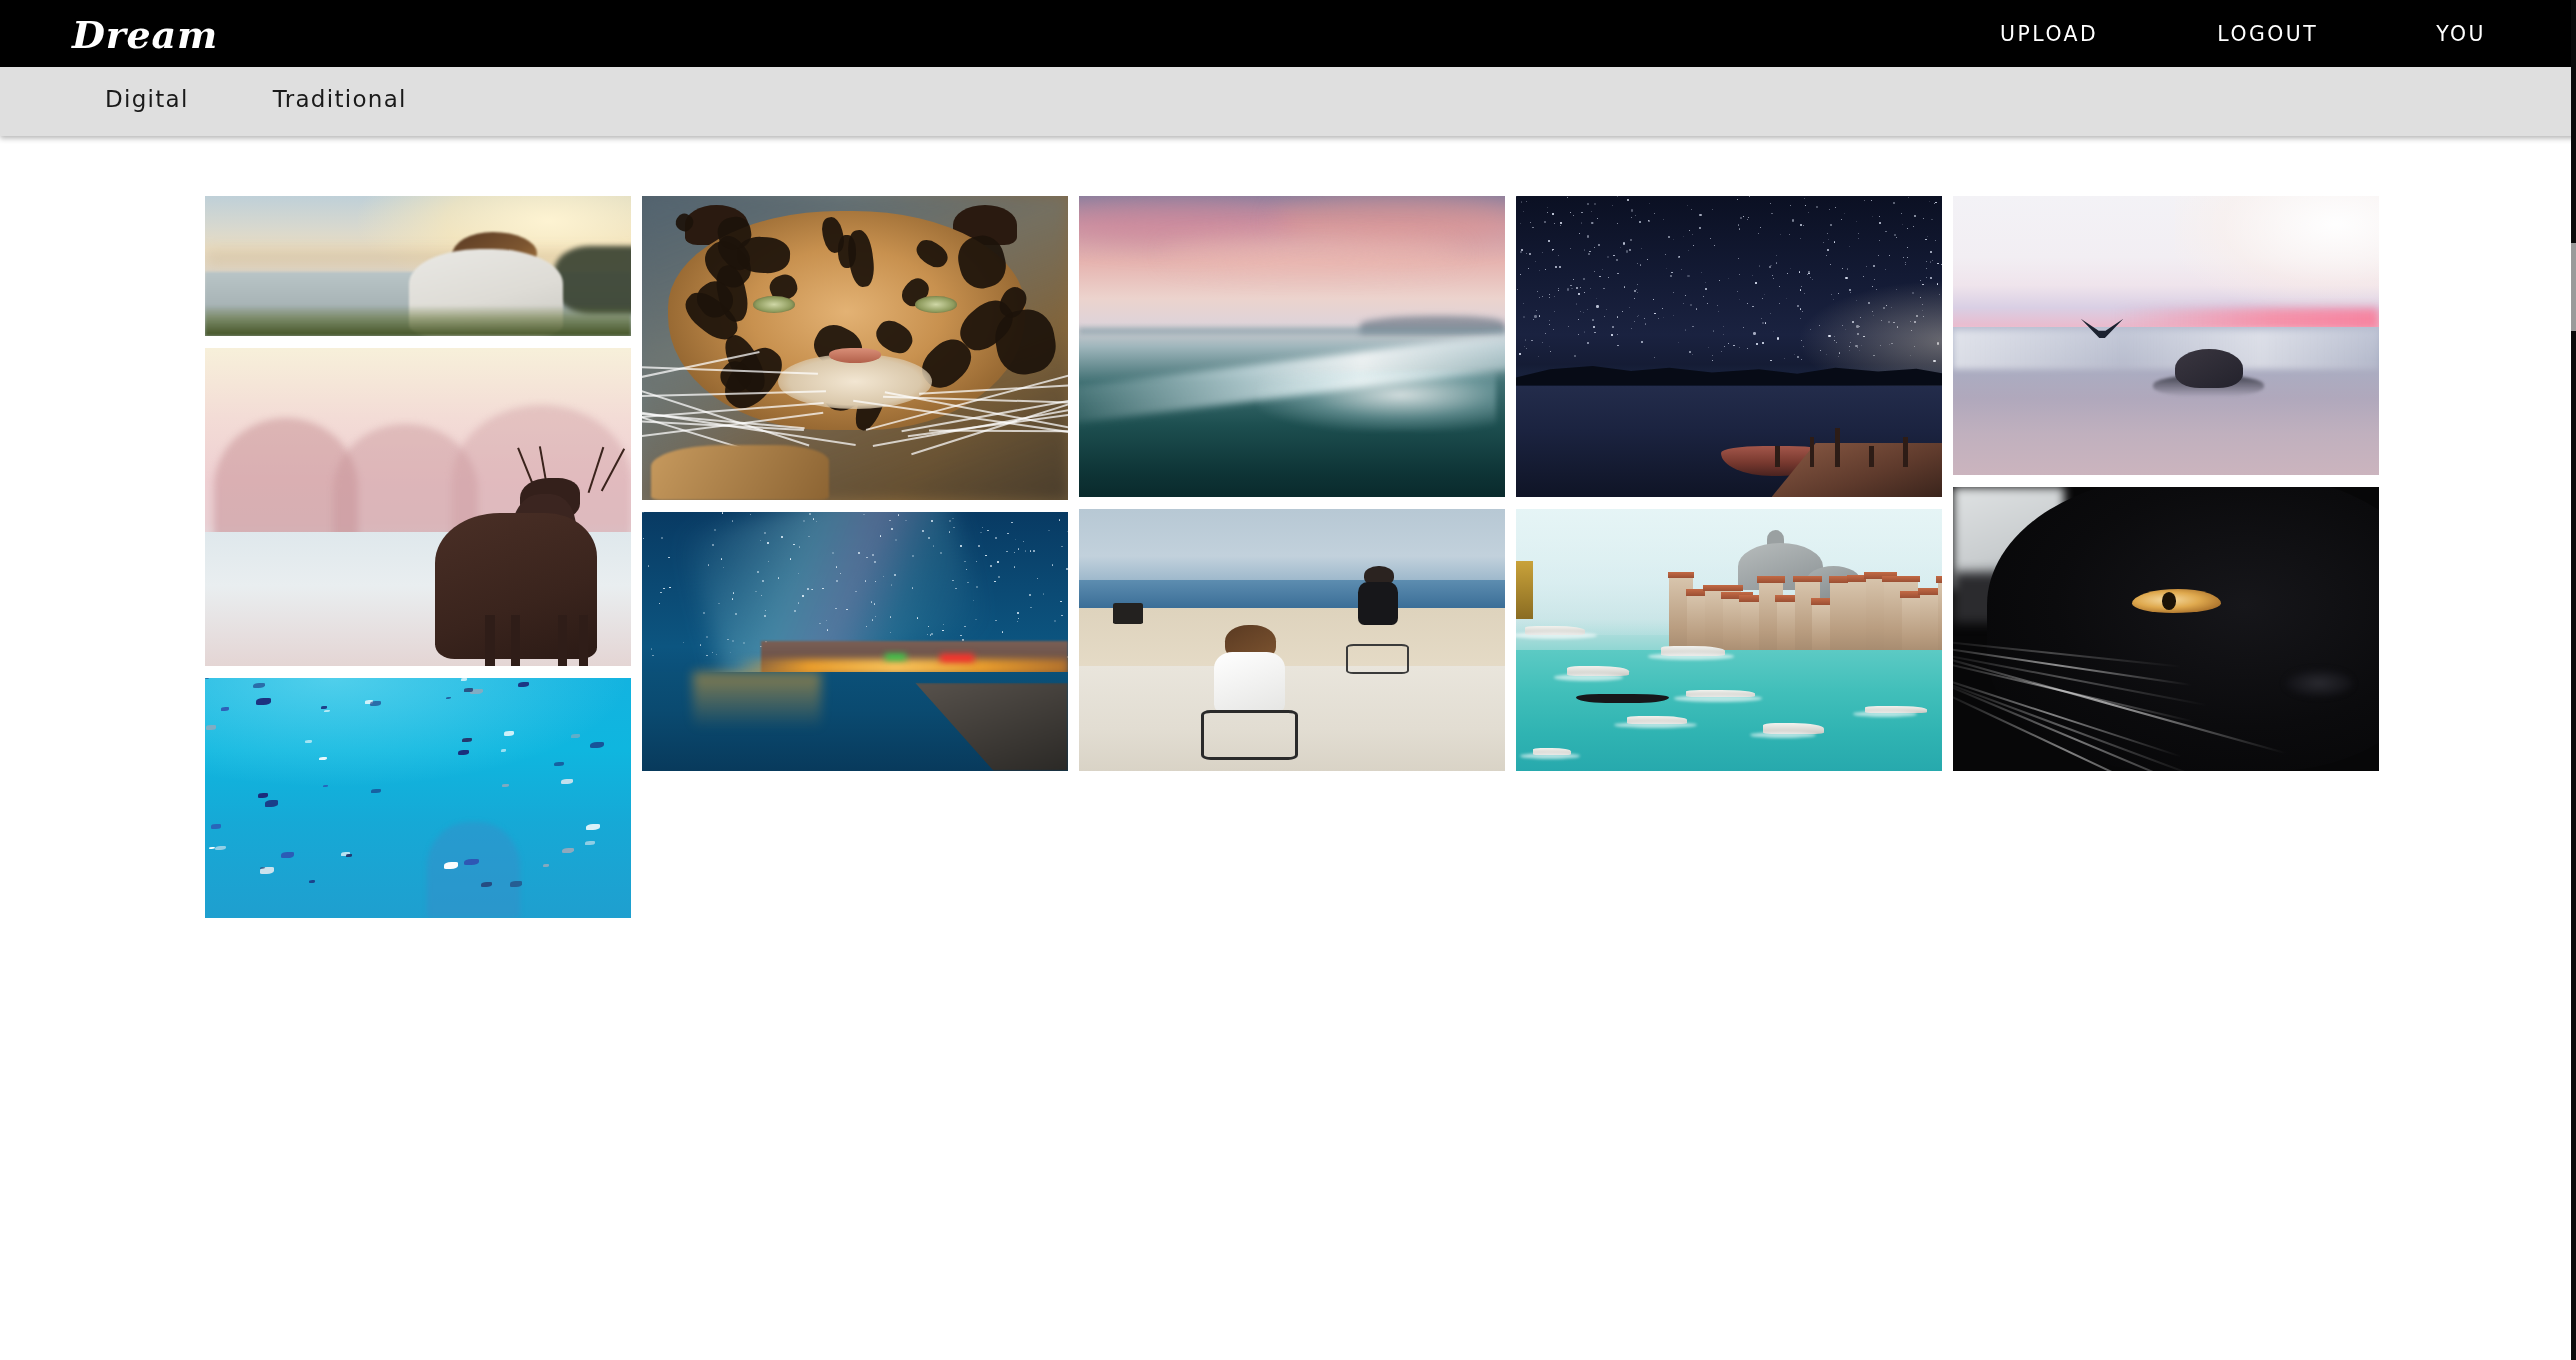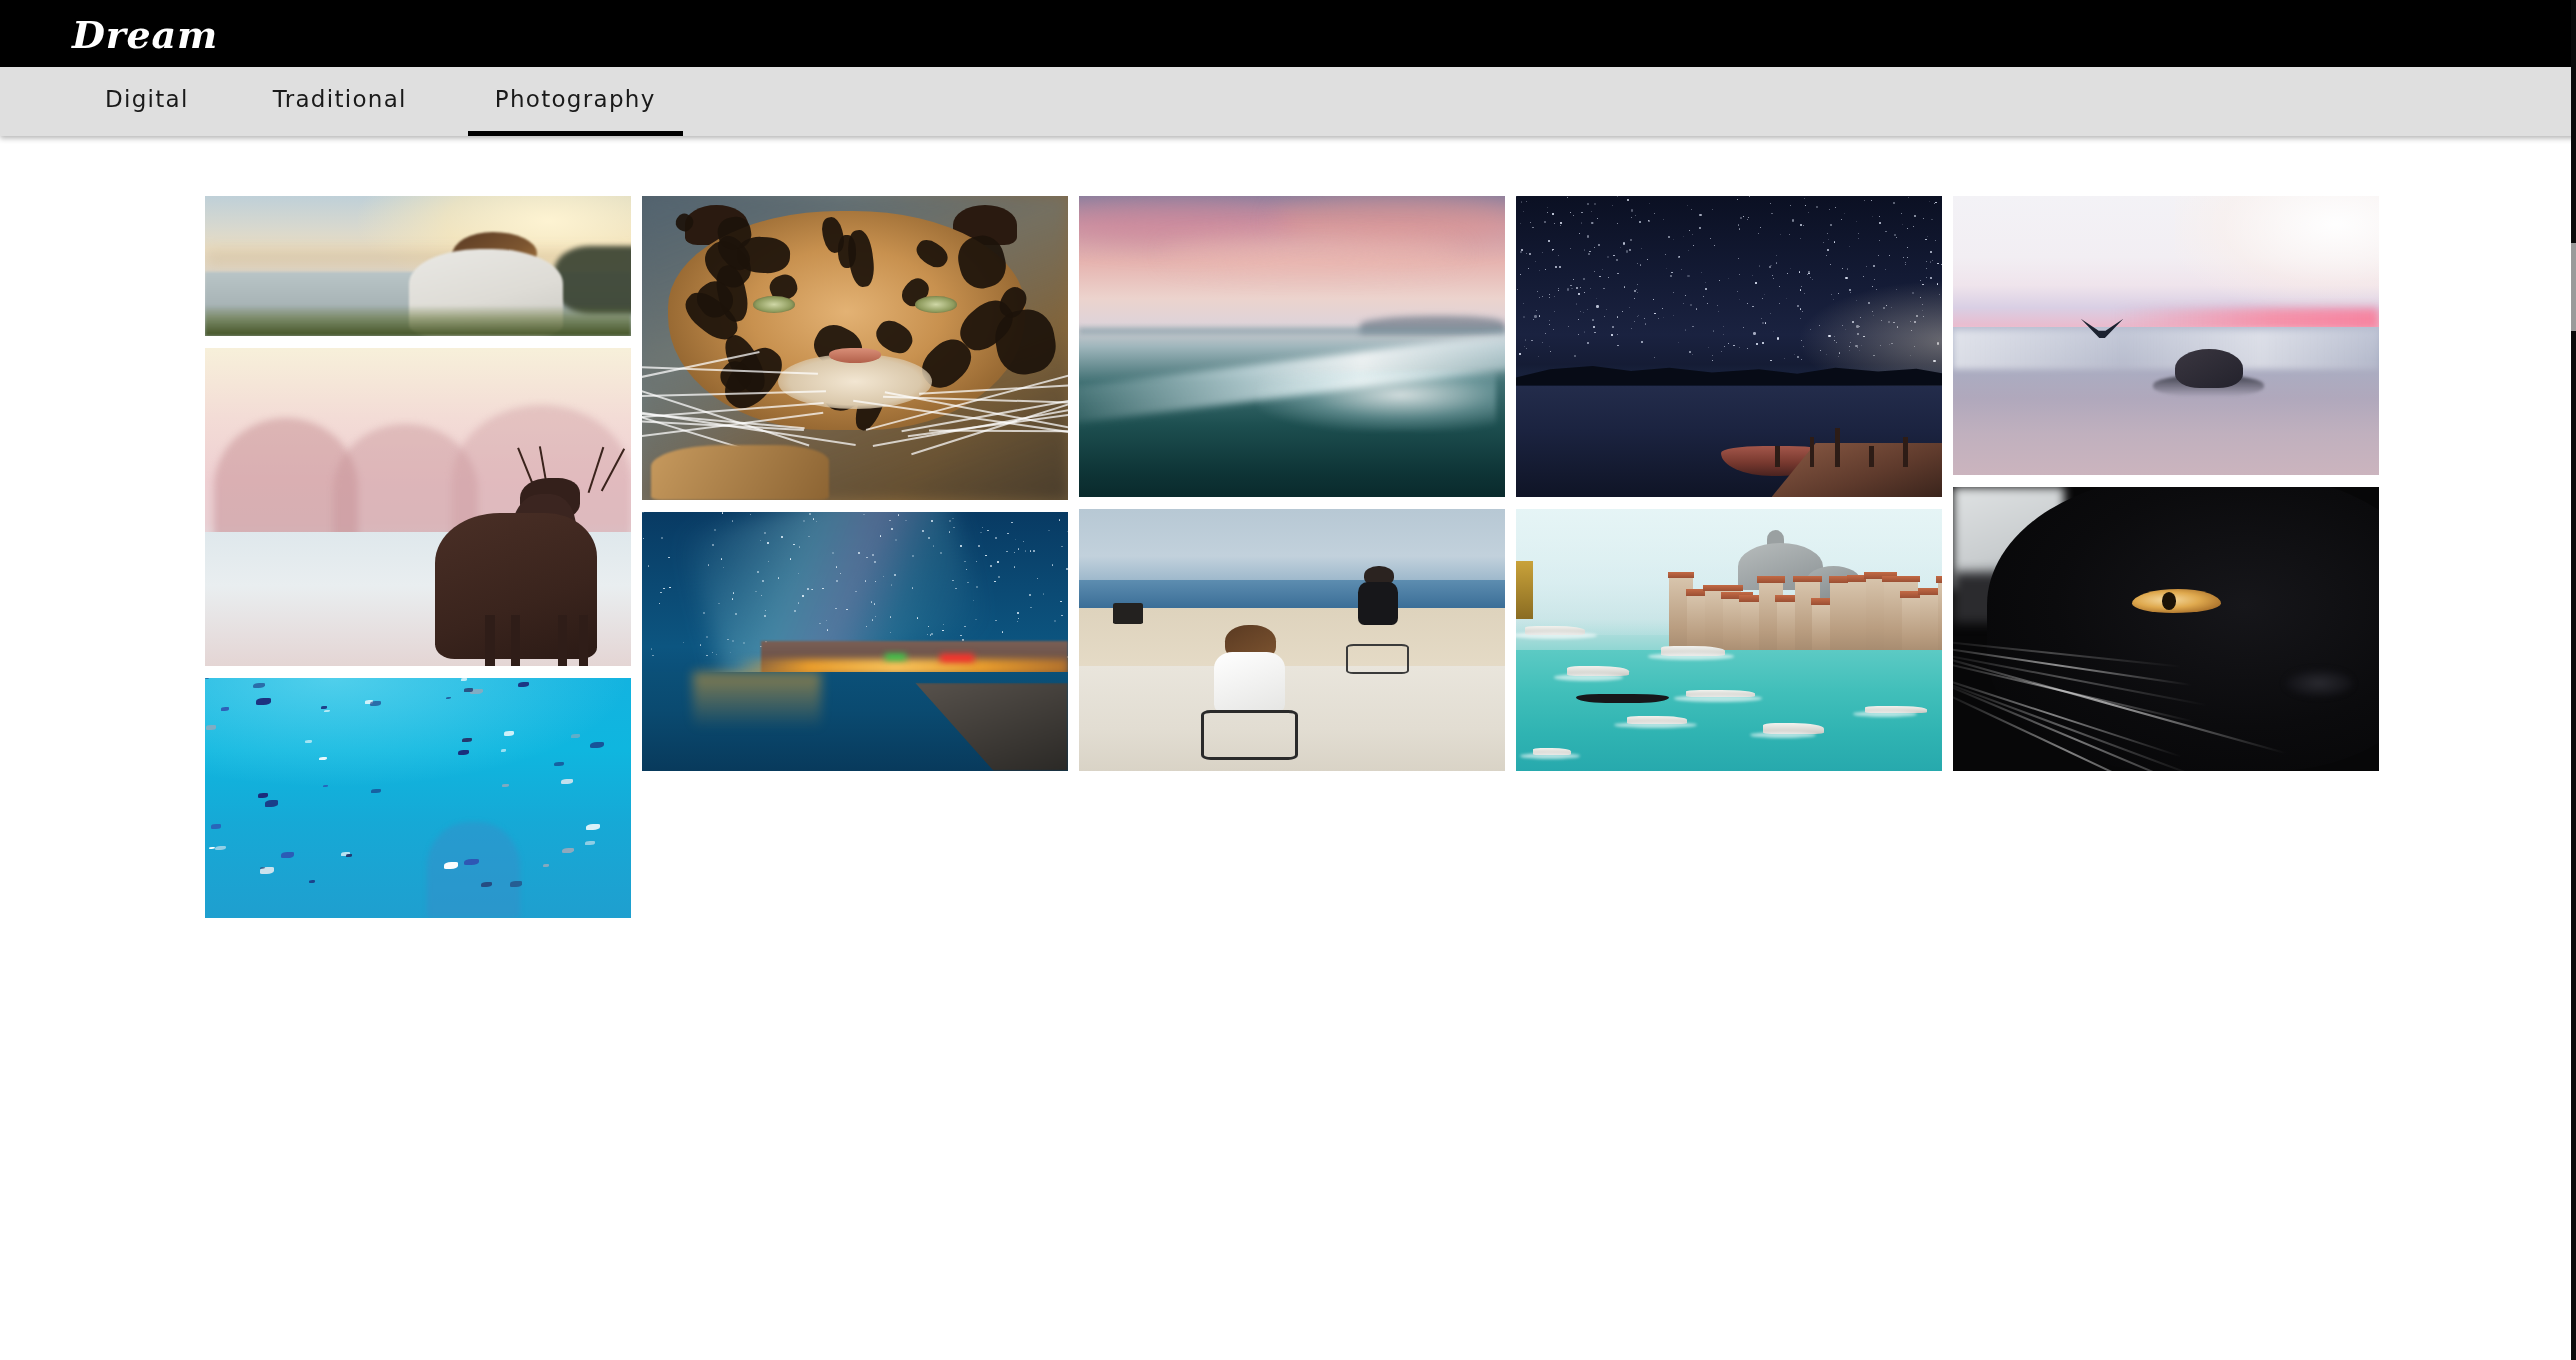--- a/index.html
+++ b/index.html
@@ -389,27 +389,31 @@
     left: 0; top: 243px;
     width: 4.7px; height: 88px;
     background: #9a9a9a;
   }
 </style>
 </head>
 <body>
 
 <div class="topbar">
   <div class="brand">Dream</div>
+  <nav class="topnav">
+    <a class="topnav-item">UPLOAD</a>
+    <a class="topnav-item">LOGOUT</a>
+    <a class="topnav-item">YOU</a>
+  </nav>
 </div>
 
 <div class="tabbar">
   <div class="tabs">
     <div class="tab">Digital</div>
     <div class="tab">Traditional</div>
-    <div class="tab active">Photography</div>
   </div>
 </div>
 
 <div class="gallery">
   <div class="grid">
 
     <div class="col">
       <div class="photo p-sunsetwoman" title="Woman sitting by a lake at golden sunset" aria-label="Woman sitting by a lake at golden sunset" style="height: 140px;">
         <div class="art">
           <div class="glow"></div>

